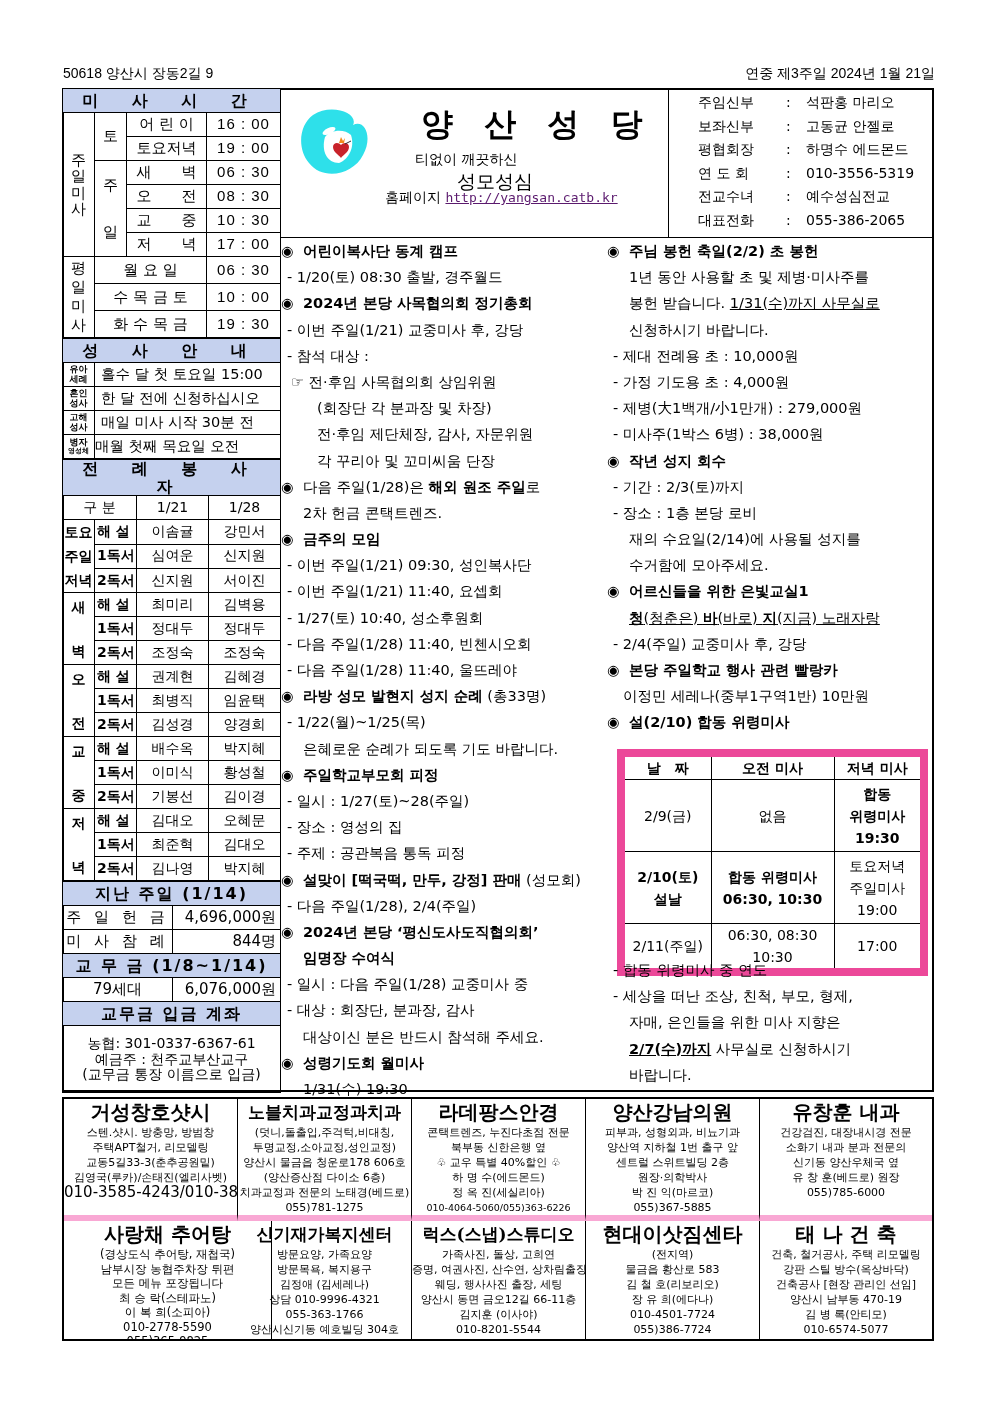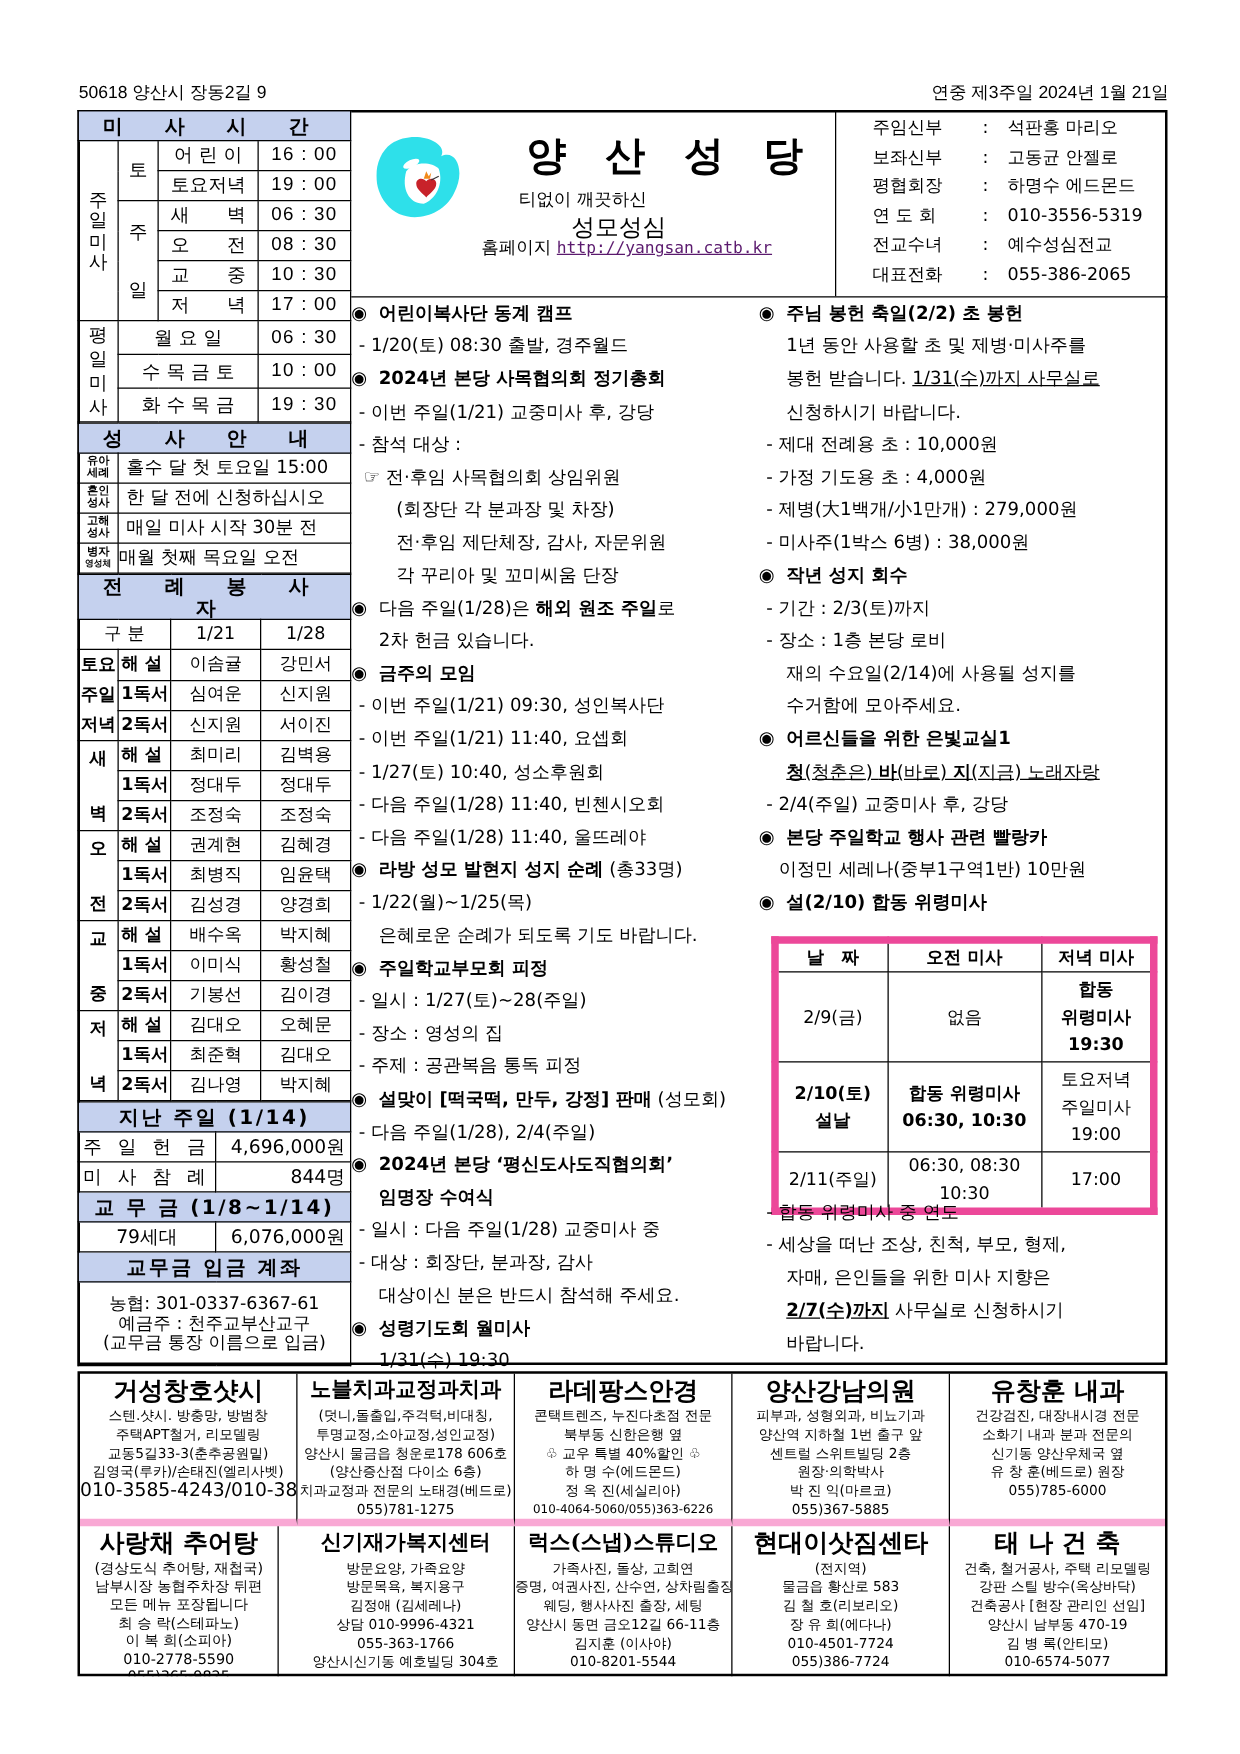--- a/index.html
+++ b/index.html
@@ -44,21 +44,21 @@
   
   .col { position: absolute; font-size: 14.5px; }
   .col .ln { height: 26.2px; line-height: 26.2px; white-space: nowrap; }
   .col .b { font-weight: bold; }
   .col .ind { padding-left: 22px; }
   .col .ind2 { padding-left: 30px; }
   .col .dash { padding-left: 6px; }
   .bullet { display: inline-block; width: 22px; }
   .u { text-decoration: underline; }
 
-  .memtable { position: absolute; left: 617px; top: 749px; width: 307px; border: 6px solid #ec4899; font-size: 14px; table-layout: fixed; }
+  .memtable { position: absolute; left: 617px; top: 749px; width: 307px; border: 8px solid #ec4899; font-size: 14px; table-layout: fixed; }
   .memtable td { border: 1px solid #000; text-align: center; vertical-align: middle; padding: 0; line-height: 22px; }
 
   
   .ads { position: absolute; left: 62px; top: 1097px; width: 872px; height: 244px; border: 2px solid #000; }
   .ad { position: absolute; border-right: 1px solid #000; border-bottom: 6px solid #f9a8d4; text-align: center; overflow: hidden; }
   .ad .t { font-weight: bold; font-family: "DejaVu Serif", serif; font-size: 20px; line-height: 26px; }
   .ad .l { font-size: 11.5px; line-height: 14.5px; white-space: nowrap; }
   .ad .l2 { font-size: 11px; line-height: 15px; white-space: nowrap; }
 </style>
 </head>
@@ -364,21 +364,21 @@
     <div class="ln"><span class="bullet">◉</span><span class="b">어린이복사단 동계 캠프</span></div>
     <div class="ln dash">-  1/20(토) 08:30 출발, 경주월드</div>
     <div class="ln"><span class="bullet">◉</span><span class="b">2024년 본당 사목협의회 정기총회</span></div>
     <div class="ln dash">-  이번 주일(1/21) 교중미사 후, 강당</div>
     <div class="ln dash">-  참석 대상 :</div>
     <div class="ln" style="padding-left: 10px;"><span>☞ </span>전·후임 사목협의회 상임위원</div>
     <div class="ln ind2" style="padding-left: 36px;">(회장단 각 분과장 및 차장)</div>
     <div class="ln ind2" style="padding-left: 36px;">전·후임 제단체장, 감사, 자문위원</div>
     <div class="ln ind2" style="padding-left: 36px;">각 꾸리아 및 꼬미씨움 단장</div>
     <div class="ln"><span class="bullet">◉</span>다음 주일(1/28)은 <span class="b">해외 원조 주일</span>로</div>
-    <div class="ln ind">2차 헌금 있습니다.</div>
+    <div class="ln ind">2차 헌금 콘택트렌즈.</div>
     <div class="ln"><span class="bullet">◉</span><span class="b">금주의 모임</span></div>
     <div class="ln dash">-  이번 주일(1/21) 09:30, 성인복사단</div>
     <div class="ln dash">-  이번 주일(1/21) 11:40, 요셉회</div>
     <div class="ln dash">-  1/27(토) 10:40, 성소후원회</div>
     <div class="ln dash">-  다음 주일(1/28) 11:40, 빈첸시오회</div>
     <div class="ln dash">-  다음 주일(1/28) 11:40, 울뜨레야</div>
     <div class="ln"><span class="bullet">◉</span><span class="b">라방 성모 발현지 성지 순례</span> (총33명)</div>
     <div class="ln dash">-  1/22(월)~1/25(목)</div>
     <div class="ln ind">은혜로운 순례가 되도록 기도 바랍니다.</div>
     <div class="ln"><span class="bullet">◉</span><span class="b">주일학교부모회 피정</span></div>
@@ -502,21 +502,21 @@
       <div class="l2">055)367-5885</div>
     </div>
     <div class="ad" style="left: 696px; top: 0px; width: 172px; height: 122px; border-right: none;">
       <div class="t">유창훈 내과</div>
       <div class="l2">건강검진, 대장내시경 전문</div>
       <div class="l2">소화기 내과 분과 전문의</div>
       <div class="l2">신기동 양산우체국 옆</div>
       <div class="l2">유 창 훈(베드로) 원장</div>
       <div class="l2">055)785-6000</div>
     </div>
-    <div class="ad" style="left: 0px; top: 122px; width: 159px; height: 120px; border-bottom: none;">
+    <div class="ad" style="left: 0px; top: 122px; width: 208px; height: 120px; border-bottom: none;">
       <div class="t">사랑채 추어탕</div>
       <div class="l">(경상도식 추어탕, 재첩국)</div>
       <div class="l">남부시장 농협주차장 뒤편</div>
       <div class="l">모든 메뉴 포장됩니다</div>
       <div class="l">최 승 락(스테파노)</div>
       <div class="l">이 복 희(소피아)</div>
       <div class="l">010-2778-5590</div>
       <div class="l">055)365-9825</div>
     </div>
     <div class="ad" style="left: 174px; top: 122px; width: 174px; height: 120px; border-bottom: none;">

